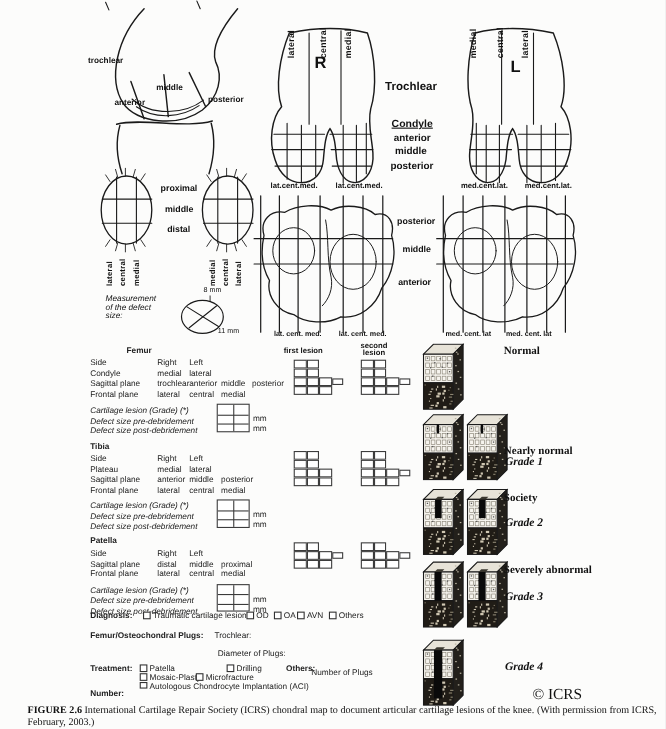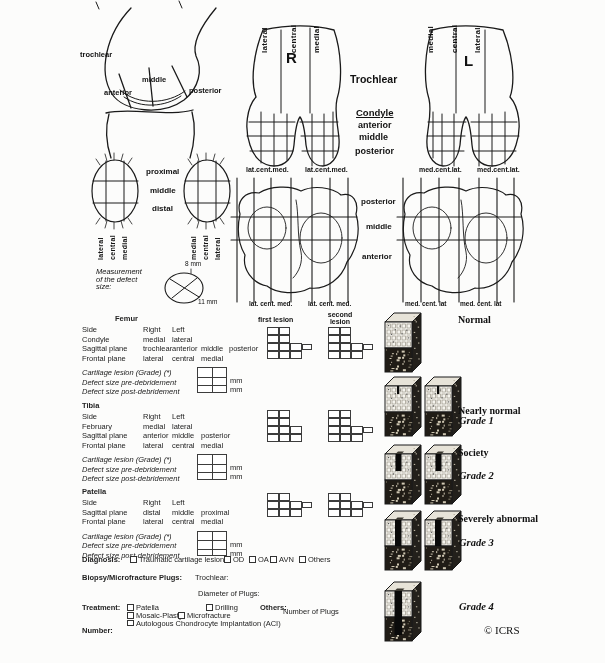--- a/index.html
+++ b/index.html
@@ -19,21 +19,21 @@
   .cell.ext{width:10px;height:6px;}
   .mtable{position:absolute;width:30px;height:25.5px;border:1px solid #3c3c3c;box-sizing:border-box;background:#fff;}
   .mline{position:absolute;left:0;width:100%;height:0;border-top:1px solid #3c3c3c;}
   .mvert{position:absolute;left:50%;top:0;height:100%;width:0;border-left:1px solid #3c3c3c;}
   .cbitem{position:absolute;font-size:7.5px;color:#222;white-space:nowrap;line-height:1;}
   .cb{display:inline-block;width:4.5px;height:4.5px;border:1px solid #333;margin-right:2.5px;
       vertical-align:-0.5px;background:#fff;}
   .gtitle{position:absolute;font-family:"Liberation Serif",serif;font-weight:700;font-size:10px;color:#111;white-space:nowrap;}
   .gname{position:absolute;font-family:"Liberation Serif",serif;font-weight:700;font-style:italic;font-size:10.5px;color:#111;white-space:nowrap;}
   .block{position:absolute;}
-  #copyright{position:absolute;left:484px;top:624px;font-family:"Liberation Serif",serif;font-size:11px;color:#111;}
+  #copyright{position:absolute;left:484px;top:624px;font-family:"Liberation Serif",serif;font-size:14px;color:#111;}
   #caption{position:absolute;left:25px;top:640px;width:576px;font-family:"Liberation Serif",serif;
            font-size:9.2px;line-height:1.18;color:#111;}
 </style>
 </head>
 <body>
 
 <div id="page">
 
   <svg id="art" width="605" height="310" viewBox="0 0 605 310">
     <g fill="none" stroke="#1a1a1a" stroke-width="1.3" stroke-linecap="round">
@@ -139,32 +139,36 @@
   <div class="dlabel" style="left:249px;top:301px;font-size:6.5px;">lat. cent. med.</div>
   <div class="dlabel" style="left:308px;top:301px;font-size:6.5px;">lat. cent. med.</div>
   <div class="dlabel" style="left:405px;top:301px;font-size:6.5px;">med. cent. lat</div>
   <div class="dlabel" style="left:460px;top:301px;font-size:6.5px;">med. cent. lat</div>
 
   <div class="dlabel" style="left:258px;top:316px;font-size:7px;">first lesion</div>
   <div class="dlabel" style="left:326px;top:311px;font-size:7px;width:28px;white-space:normal;text-align:center;">second lesion</div>
 
   <div class="f fb" style="left:82px;top:556px;">Diagnosis:</div>
 
-  <div class="f fb" style="left:82px;top:574px;">Biopsy/Microfracture Plugs:</div>
+  <div class="f fb" style="left:82px;top:574px;">Femur/Osteochondral Plugs:</div>
   <div class="f" style="left:195px;top:574px;">Trochlear:</div>
   <div class="f" style="left:283px;top:608px;">Number of Plugs</div>
   <div class="f" style="left:198px;top:590px;">Diameter of Plugs:</div>
 
   <div class="f fb" style="left:82px;top:604px;">Treatment:</div>
   <div class="f fb" style="left:260px;top:604px;">Others:</div>
 
   <div class="f fb" style="left:82px;top:627px;">Number:</div>
 
   <div id="copyright">© ICRS</div>
 
+  <div id="caption">
+    <b>FIGURE 2.6</b>
+    <span>International Cartilage Repair Society (ICRS) chondral map to document articular cartilage lesions of the knee. (With permission from ICRS, February, 2003.)</span>
+  </div>
 
 <div class="vlabel" style="left: 261px; top: 3px; height: 50px; font-size: 8px;">lateral</div>
     <div class="vlabel" style="left: 290px; top: 3px; height: 50px; font-size: 8px;">central</div>
     <div class="vlabel" style="left: 313px; top: 3px; height: 50px; font-size: 8px;">medial</div>
     <div class="vlabel" style="left: 427px; top: 3px; height: 50px; font-size: 8px;">medial</div>
     <div class="vlabel" style="left: 451px; top: 3px; height: 50px; font-size: 8px;">central</div>
     <div class="vlabel" style="left: 474px; top: 3px; height: 50px; font-size: 8px;">lateral</div>
     <div class="vlabel" style="left: 97px; top: 222px; height: 38px; font-size: 7px;">lateral</div>
     <div class="vlabel" style="left: 109px; top: 222px; height: 38px; font-size: 7px;">central</div>
     <div class="vlabel" style="left: 121px; top: 222px; height: 38px; font-size: 7px;">medial</div>
@@ -223,21 +227,21 @@
         <div class="cell" style="left: 0px; top: 24px;"></div>
         <div class="cell" style="left: 11.5px; top: 24px;"></div>
         <div class="cell" style="left: 23px; top: 24px;"></div>
       </div>
     </div>
     <div class="sec" style="left: 82px; top: 402px;">
       <div class="f fb" style="left: 0px; top: 0px;">Tibia</div>
       <div class="f" style="left: 0px; top: 11px;">Side</div>
       <div class="f" style="left: 61px; top: 11px;">Right</div>
       <div class="f" style="left: 90px; top: 11px;">Left</div>
-      <div class="f" style="left: 0px; top: 20.5px;">February</div>
+      <div class="f" style="left: 0px; top: 20.5px;">Plateau</div>
       <div class="f" style="left: 61px; top: 20.5px;">medial</div>
       <div class="f" style="left: 90px; top: 20.5px;">lateral</div>
       <div class="f" style="left: 0px; top: 30px;">Sagittal plane</div>
       <div class="f" style="left: 61px; top: 30px;">anterior</div>
       <div class="f" style="left: 90px; top: 30px;">middle</div>
       <div class="f" style="left: 119px; top: 30px;">posterior</div>
       <div class="f" style="left: 0px; top: 39.5px;">Frontal plane</div>
       <div class="f" style="left: 61px; top: 39.5px;">lateral</div>
       <div class="f" style="left: 90px; top: 39.5px;">central</div>
       <div class="f" style="left: 119px; top: 39.5px;">medial</div>

